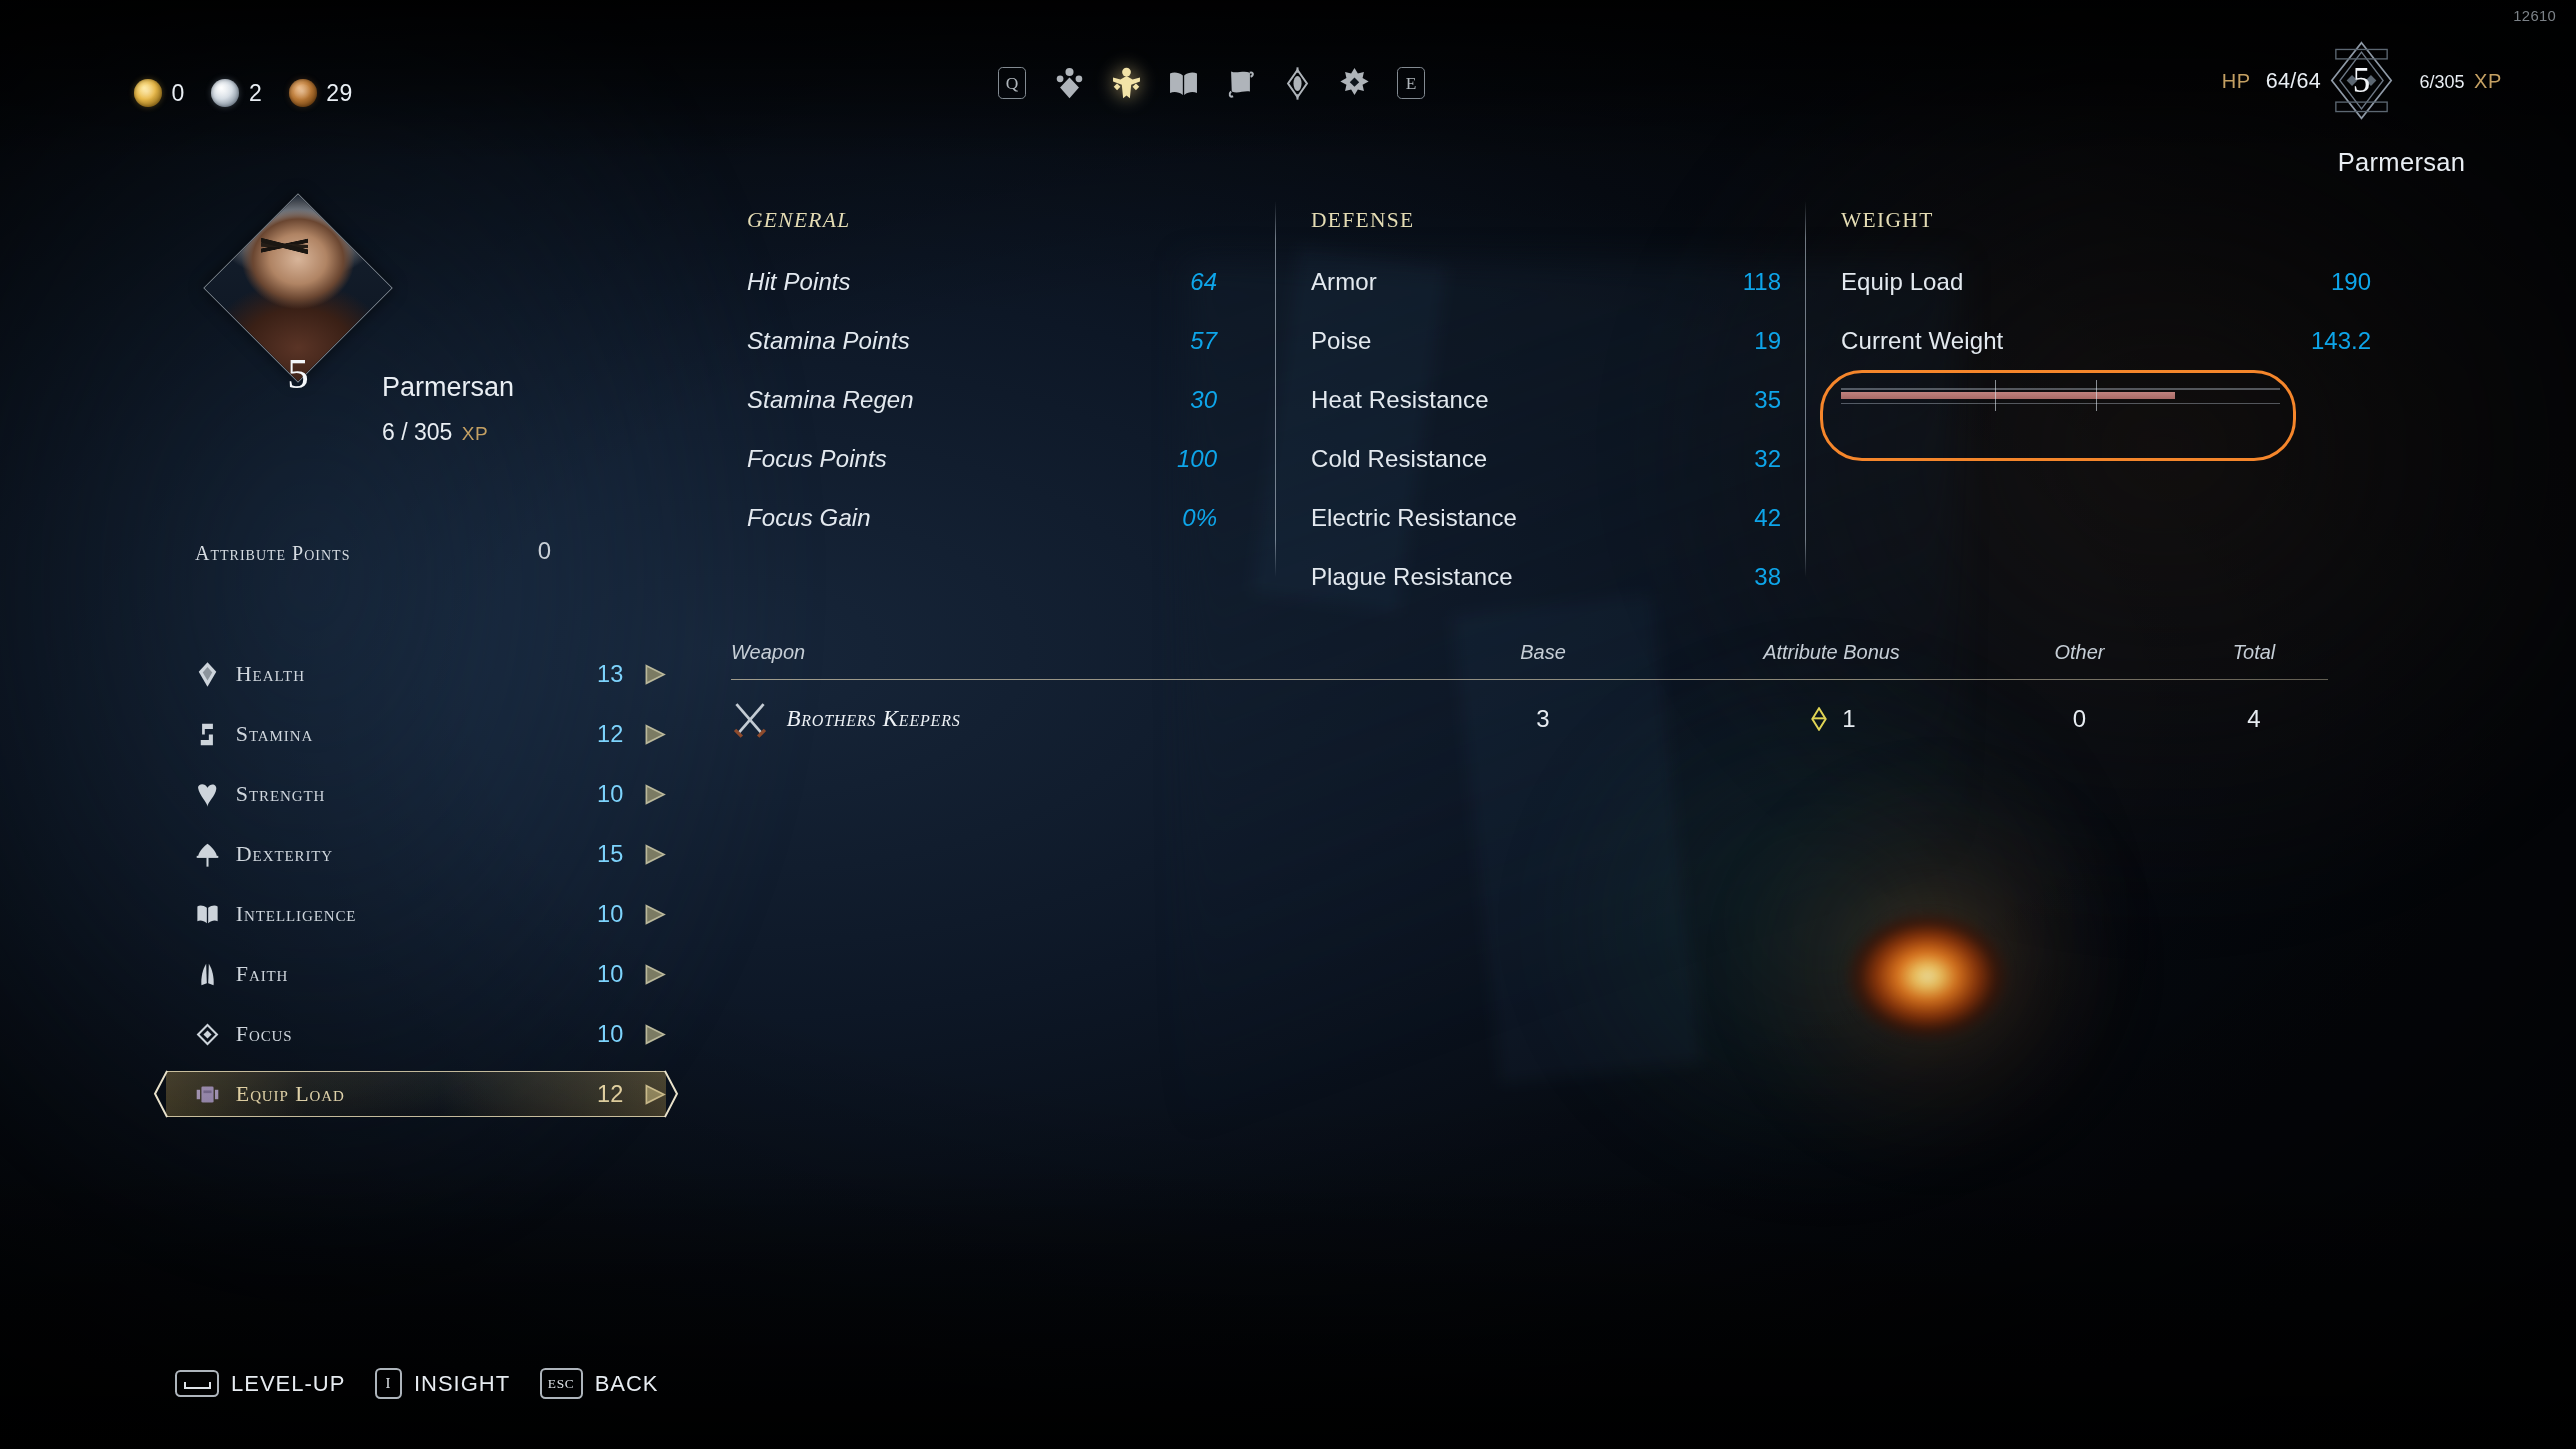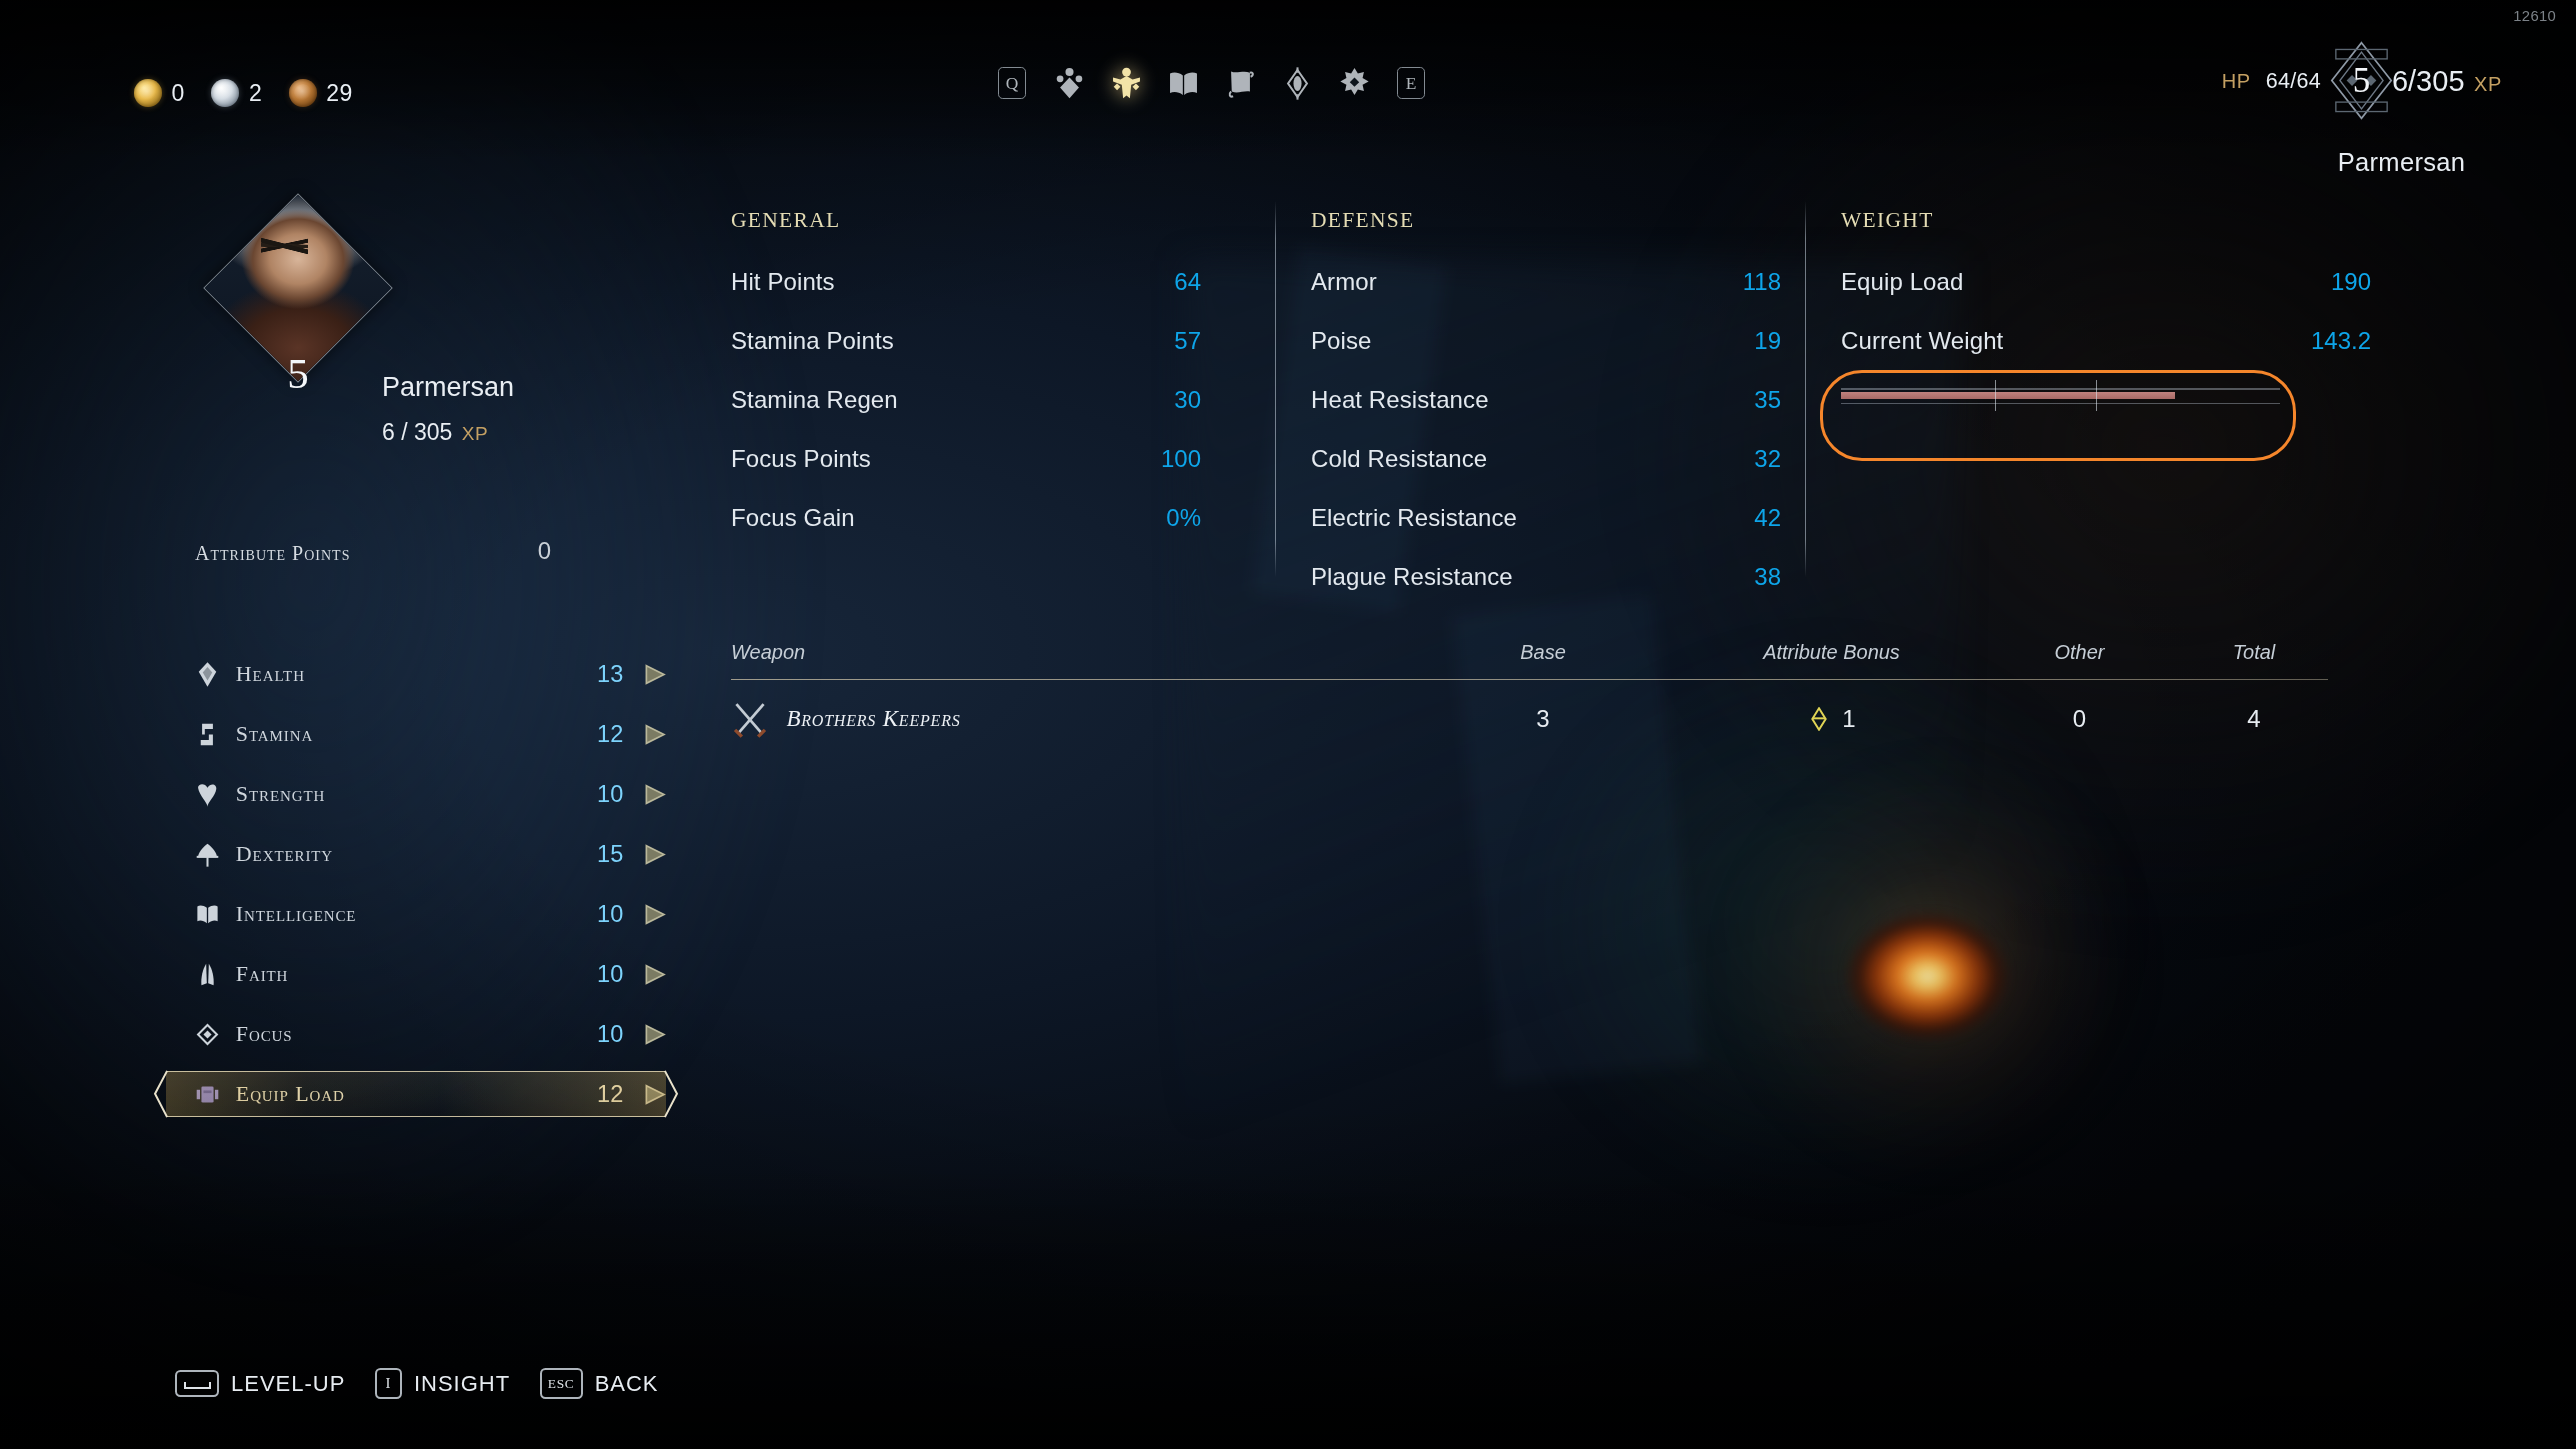--- a/index.html
+++ b/index.html
@@ -110,21 +110,21 @@
   
   .hp-block{ position:absolute; right:255px; top:81px; display:flex; align-items:center; gap:14.8px; transform:translateY(-50%); }
   .hp-label{ color:#c4a063; font-size:20px; letter-spacing:0.7px; }
   .hp-val{ color:#e9eef3; font-size:21.5px; font-weight:300; letter-spacing:0.3px; }
   .lvl-badge{ position:absolute; right:0; top:0; width:81px; height:81px; }
   .lvl-badge .num{
     position:absolute; inset:0; display:flex; align-items:center; justify-content:center;
     font-size:35px; color:#f3f6f9; font-family:"Liberation Serif", serif; font-weight:400;
   }
   .xp-right{ position:absolute; right:74px; top:81px; transform:translateY(-50%); display:flex; gap:9.4px; align-items:baseline; white-space:nowrap;}
-  .xp-val{ color:#e9eef3; font-size:29px; font-weight:300; }
+  .xp-val{ color:#e9eef3; font-size:18px; font-weight:300; }
   .xp-unit{ color:#c4a063; font-size:20px; letter-spacing:0.7px; }
   .hero-name-top{
     position:absolute; right:0; top:148px; width:161px; text-align:center;
     font-size:25.5px; color:#e9eef3; font-weight:300; letter-spacing:0.3px;
   }
 
   
   .portrait-wrap{ position:absolute; left:221px; top:221px; width:154px; height:168px; }
   .portrait-diamond{
     position:absolute; left:10px; top:0; width:134px; height:134px;
@@ -185,21 +185,21 @@
     position:absolute; left:14.8px; right:14.8px; top:6.7px; bottom:6.7px;
     background:
       linear-gradient(90deg, rgba(196,160,80,.28) 0%, rgba(150,120,60,.10) 28%, rgba(120,100,55,.05) 55%, rgba(196,160,80,.22) 88%, rgba(196,160,80,.30) 100%),
       linear-gradient(180deg, rgba(255,230,160,.05), rgba(0,0,0,.10));
     border-top:1.3px solid rgba(226,214,178,.85);
     border-bottom:1.3px solid rgba(226,214,178,.85);
   }
 
   
   .stat-col{ position:absolute; top:208px; }
-  .stat-col.general{ left:731px; width:470px; }
+  .stat-col.general{ left:747px; width:470px;font-style:italic; }
   .stat-col.defense{ left:1311px; width:470px; }
   .stat-col.weight{ left:1841px; width:530px; }
   .stat-head{
     font-family:"Liberation Serif", serif; font-size:21.5px; letter-spacing:1.3px;
     color:#e4dcb4; font-variant:small-caps; margin-bottom:28px;
     text-transform:uppercase;
   }
   .stat-row{ display:flex; justify-content:space-between; align-items:baseline; height:59px; }
   .stat-label{ font-size:24px; color:#e3e9ef; font-weight:300; letter-spacing:0.1px; }
   .stat-value{ font-size:24px; color:#0ea5e9; font-weight:300;margin-top:7px; }

